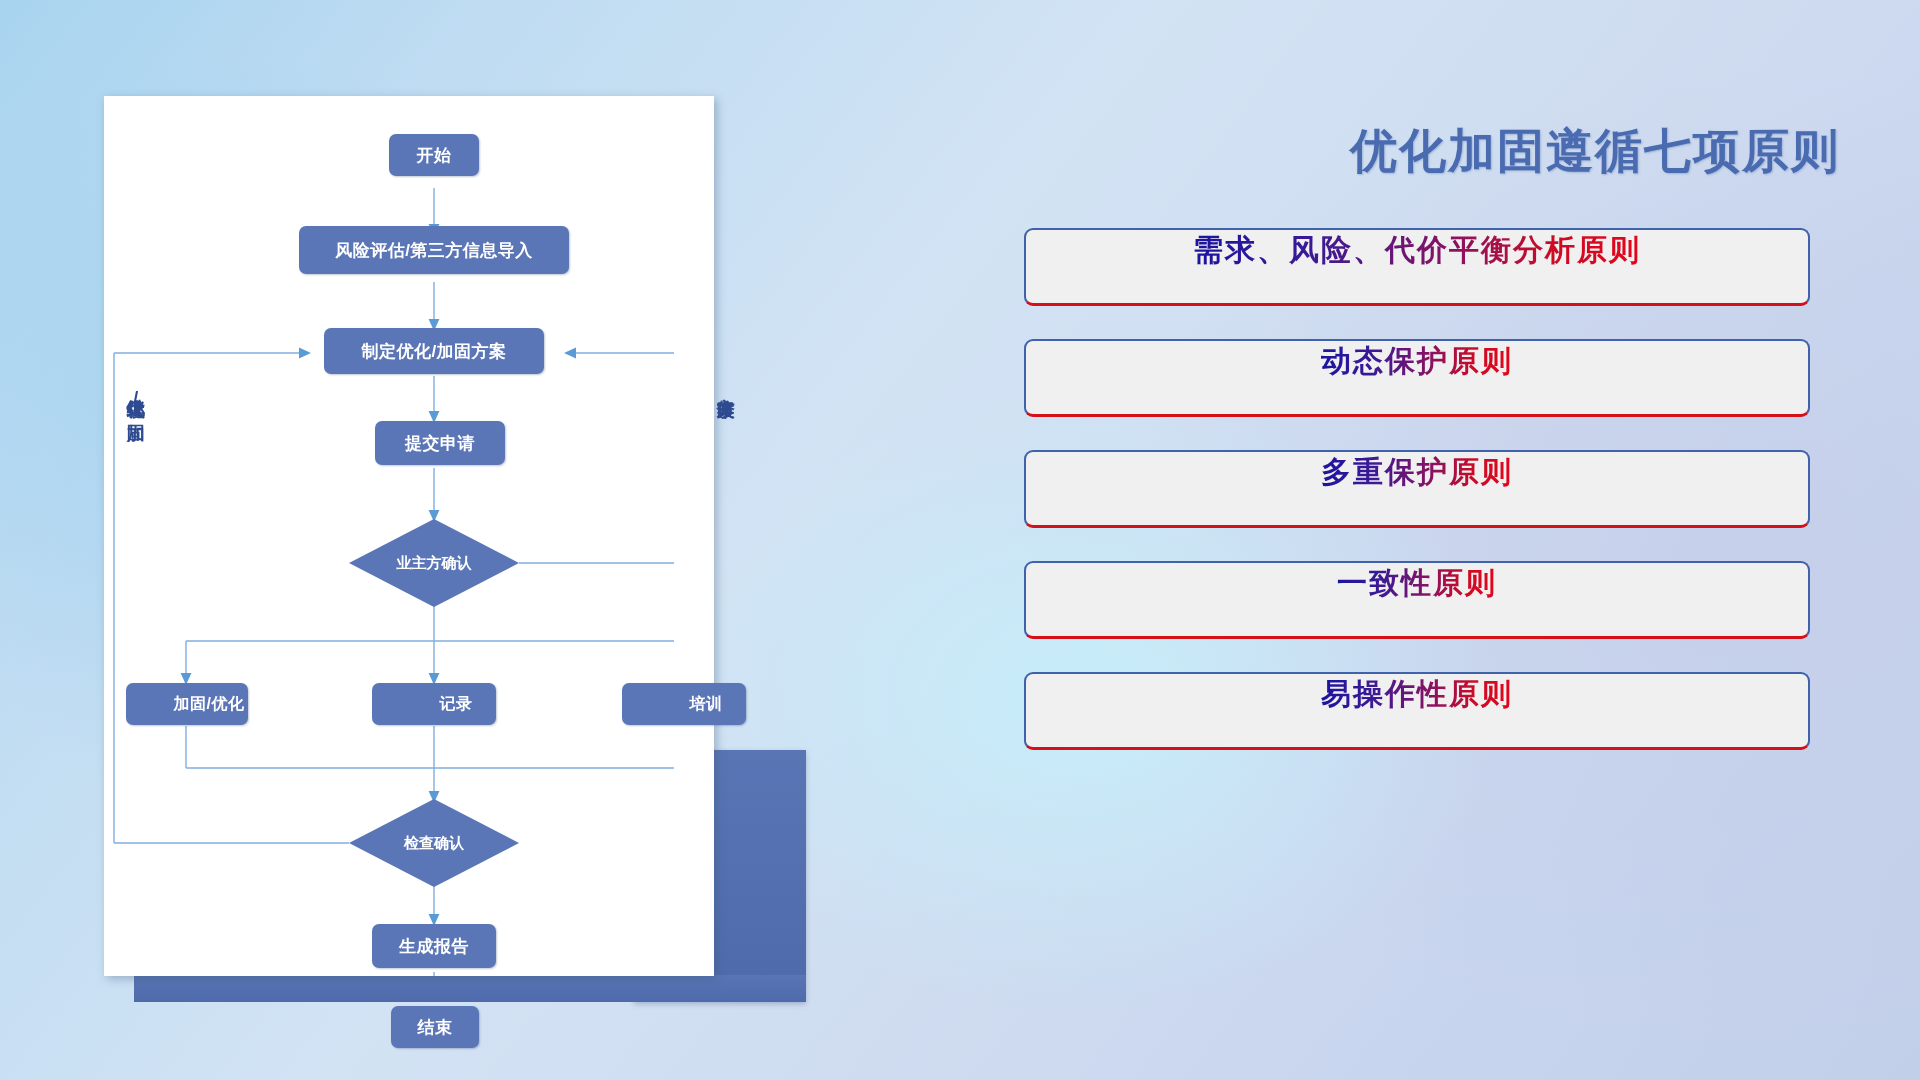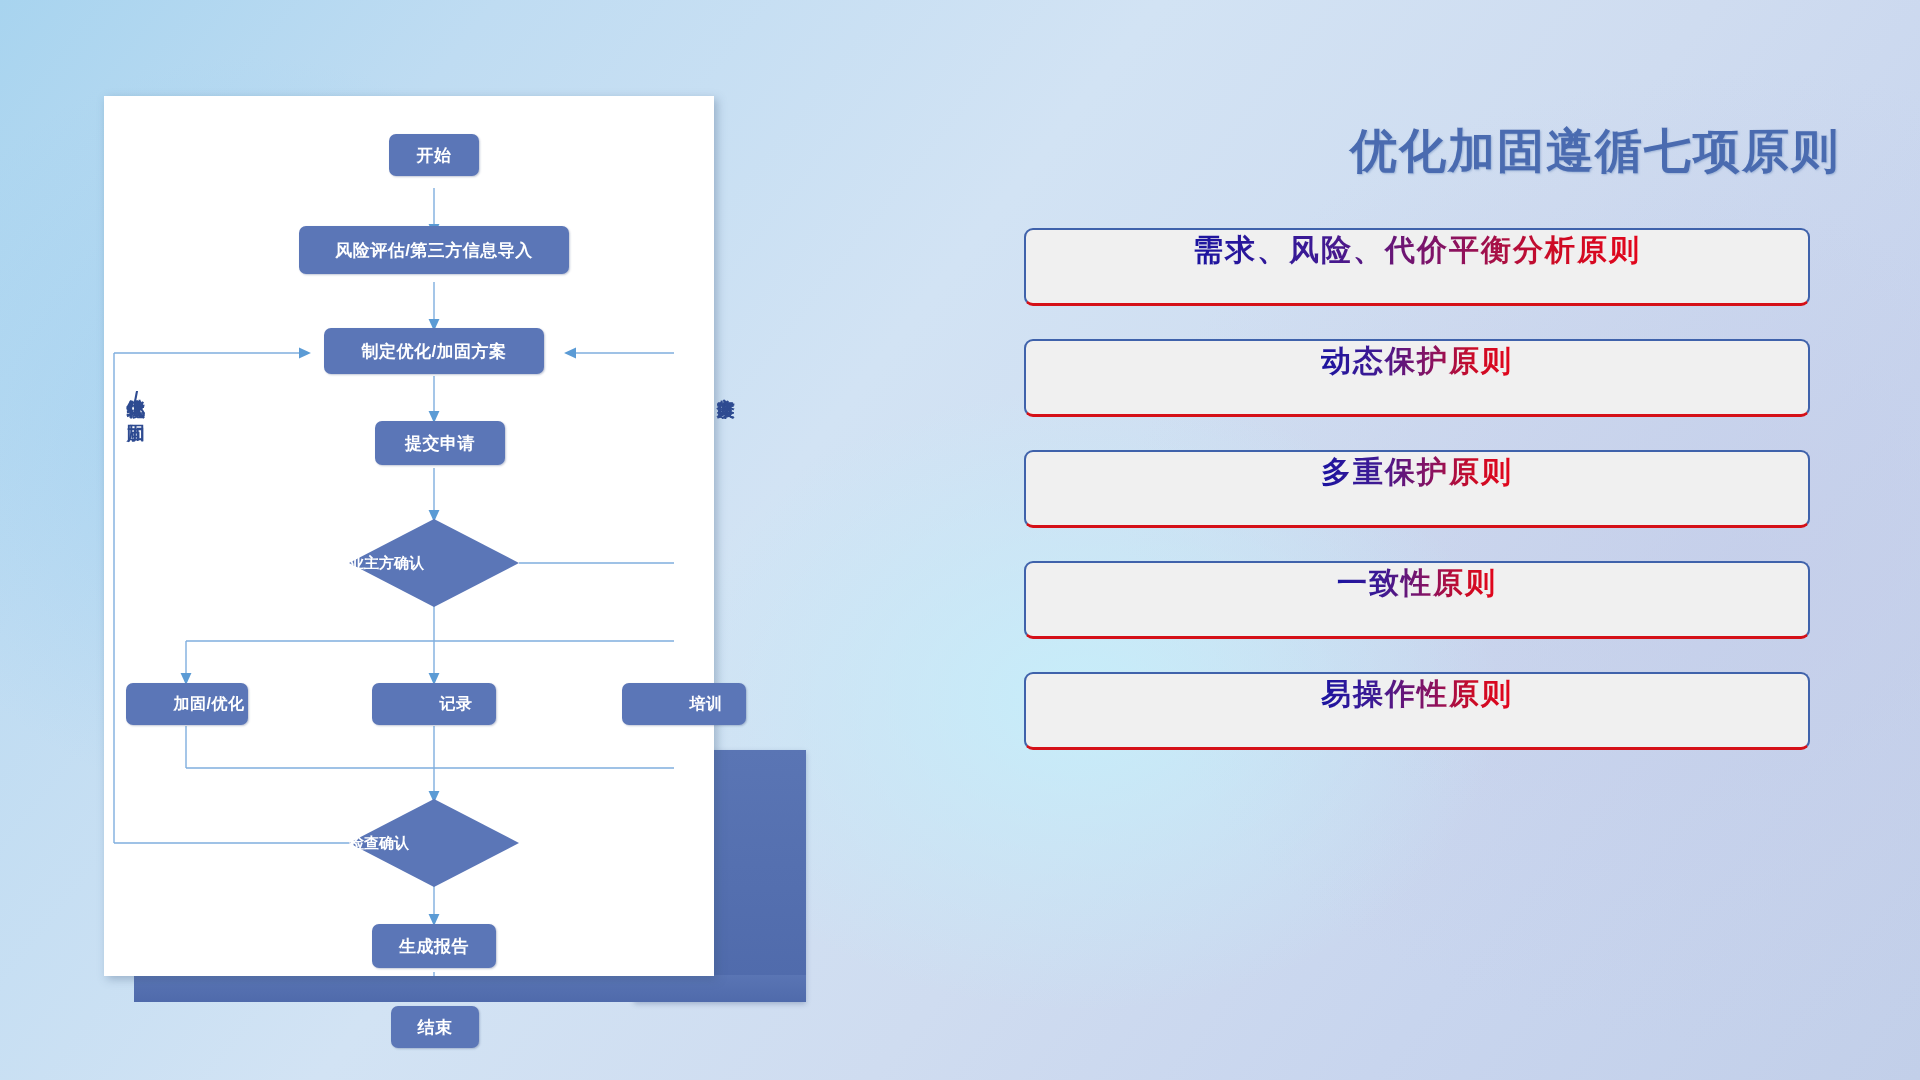--- a/index.html
+++ b/index.html
@@ -63,20 +63,21 @@
   }
   .node.small { font-size: 16px; padding-left: 44px; }
 
   .diamond {
     position: absolute;
     color: #ffffff;
     font-weight: bold;
     font-size: 15px;
     display: flex;
     align-items: center;
+    justify-content: center;
     text-align: center;
   }
   .diamond .dshape {
     position: absolute; left: 0; top: 0; width: 100%; height: 100%;
     background: #5b76b7;
     clip-path: polygon(50% 0%, 100% 50%, 50% 100%, 0% 50%);
   }
   .diamond .dlabel { position: relative; z-index: 2; }
 
   .vlabel {

